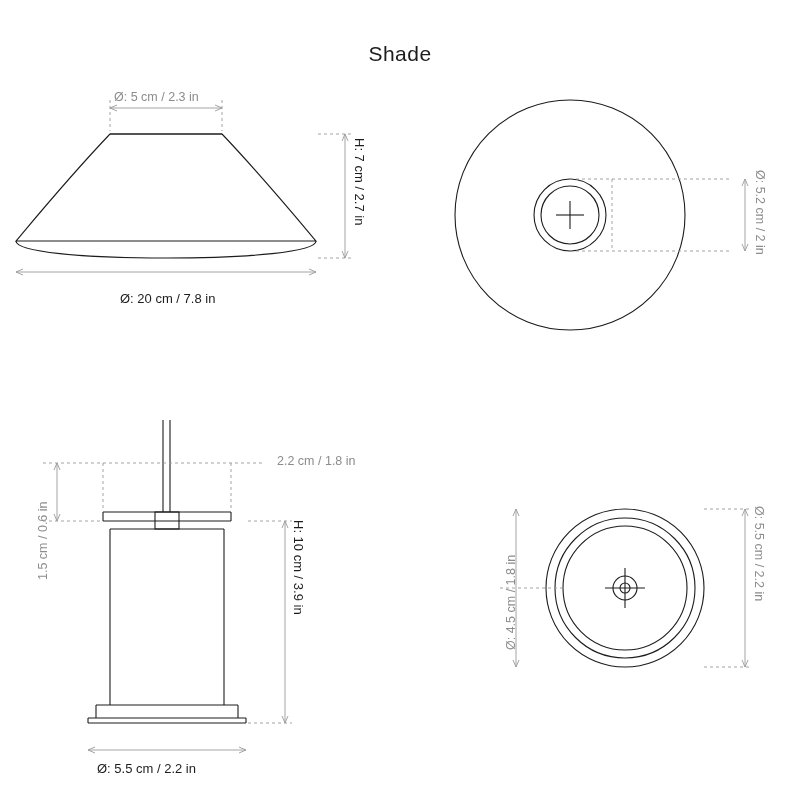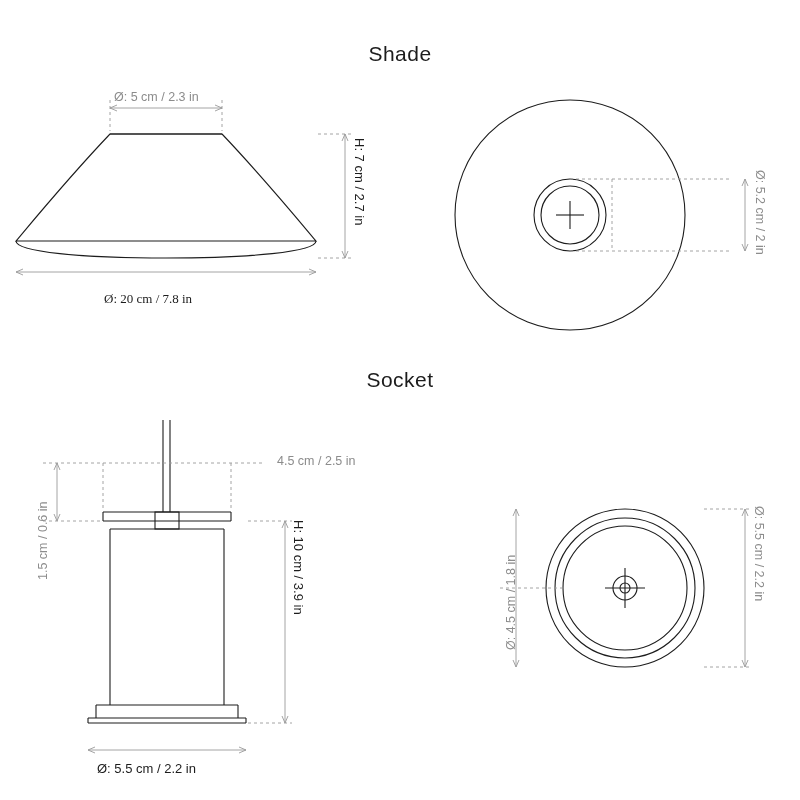--- a/index.html
+++ b/index.html
@@ -56,21 +56,20 @@
   }
   .rot-ccw { transform: rotate(-90deg); }
   .rot-cw  { transform: rotate(90deg); }
 </style>
 </head>
 <body>
 
 <div class="page">
 
   <div class="section-title" id="shade-title">Shade</div>
-  <div class="section-title" id="socket-title">Socket</div>
 
   <svg class="svg-layer" viewBox="0 0 800 800" xmlns="http://www.w3.org/2000/svg">
 
     <g fill="none" stroke="#1c1c1c" stroke-width="1.1">
 
       <path d="M110,134 L222,134 C262,176 300,222 316,241 L16,241 C32,222 70,176 110,134 Z" stroke="#1c1c1c" stroke-width="1.1" fill="none"></path>
 
       <path d="M16,241 C16,252 83,258 166,258 C249,258 316,252 316,241"></path>
 
       <line x1="110" y1="134" x2="222" y2="134"></line>
@@ -180,25 +179,25 @@
       <line x1="745" y1="509" x2="745" y2="667"></line>
       <path d="M745,509 l-3,7 M745,509 l3,7"></path>
       <path d="M745,667 l-3,-7 M745,667 l3,-7"></path>
     </g>
   </svg>
 
   <div class="dim-label" style="left:114px; top:90px;">Ø: 5 cm / 2.3 in</div>
 
   <div class="dim-label dark vert rot-cw" style="left:367px; top:138px;">H: 7 cm / 2.7 in</div>
 
-  <div class="dim-label dark" style="left:104px; top:291px;font-family:Liberation Serif, serif;">Ø: 20 cm / 7.8 in</div>
+  <div class="dim-label dark" style="left:120px; top:291px;">Ø: 20 cm / 7.8 in</div>
 
   <div class="dim-label vert rot-cw" style="left:767px; top:170px;">Ø: 5.2 cm / 2 in</div>
 
-  <div class="dim-label" style="left:277px; top:454px;">4.5 cm / 2.5 in</div>
+  <div class="dim-label" style="left:277px; top:454px;">2.2 cm / 1.8 in</div>
 
   <div class="dim-label vert rot-ccw" style="left:36px; top:580px;">1.5 cm / 0.6 in</div>
 
   <div class="dim-label dark vert rot-cw" style="left:306px; top:520px;">H: 10 cm / 3.9 in</div>
 
   <div class="dim-label dark" style="left:97px; top:761px;">Ø: 5.5 cm / 2.2 in</div>
 
   <div class="dim-label vert rot-ccw" style="left:504px; top:650px;">Ø: 4.5 cm / 1.8 in</div>
 
   <div class="dim-label vert rot-cw" style="left:766px; top:506px;">Ø: 5.5 cm / 2.2 in</div>

